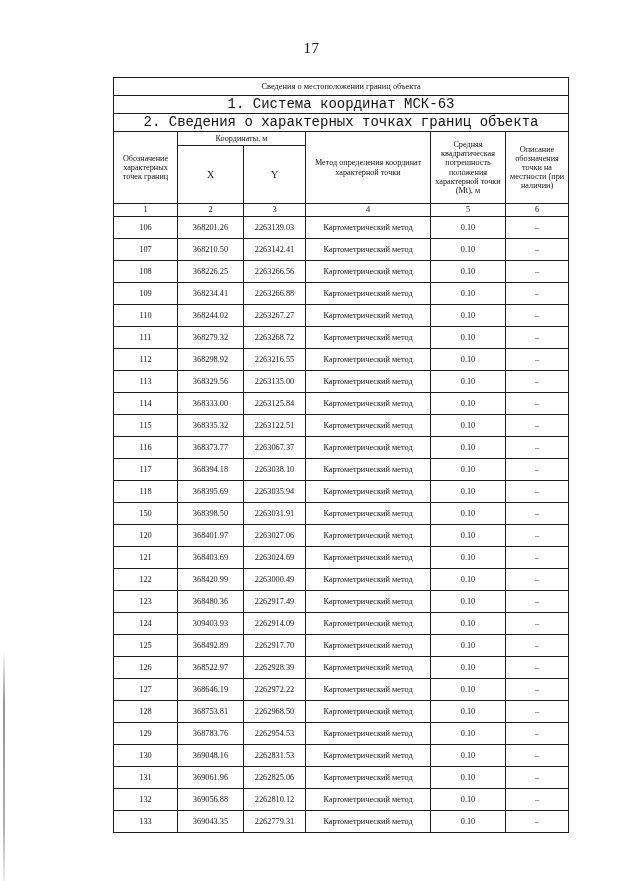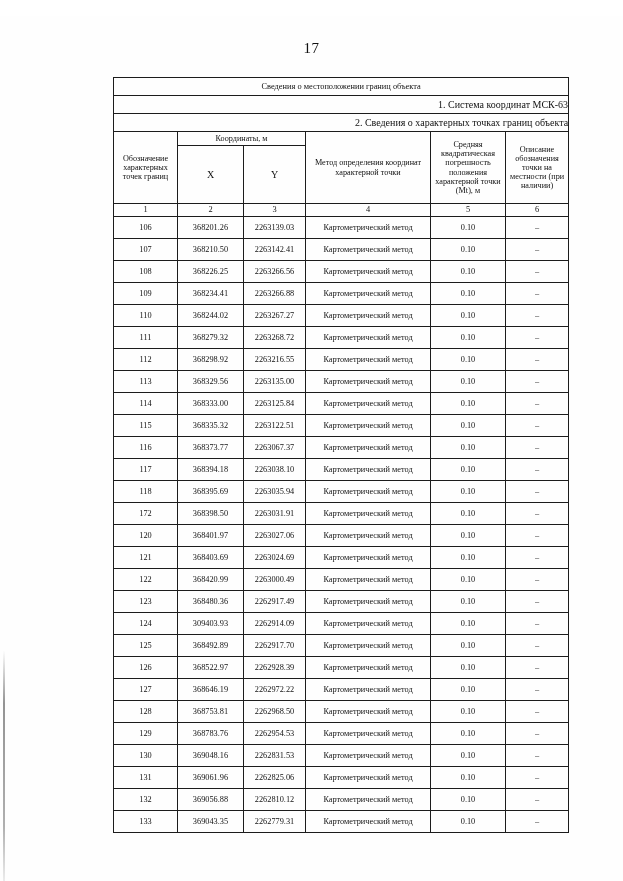--- a/index.html
+++ b/index.html
@@ -60,24 +60,25 @@
     padding: 0;
     vertical-align: middle;
     font-weight: normal;
   }
   .title-cell {
     text-align: center;
     height: 17px;
     font-size: 8.4px;
   }
   .section-cell {
-    text-align: right;
+    text-align: center;
     padding-left: 4px;
     height: 17px;
-    font-size: 10px;
+    font-size: 14px;
+    font-family: Liberation Mono, monospace;
   }
   .hdr {
     text-align: center;
     font-size: 8.2px;
     padding: 1px 2px;
   }
   .hdr-tall { height: 70px; }
   .hdr-coord-group { height: 13px; }
   .hdr-xy { height: 57px; font-size: 10px; }
   .numrow td {
@@ -244,21 +245,21 @@
         </tr>
         <tr class="data">
           <td>118</td>
           <td>368395.69</td>
           <td>2263035.94</td>
           <td class="method">Картометрический метод</td>
           <td>0.10</td>
           <td class="dash">–</td>
         </tr>
         <tr class="data">
-          <td>172</td>
+          <td>150</td>
           <td>368398.50</td>
           <td>2263031.91</td>
           <td class="method">Картометрический метод</td>
           <td>0.10</td>
           <td class="dash">–</td>
         </tr>
         <tr class="data">
           <td>120</td>
           <td>368401.97</td>
           <td>2263027.06</td>

